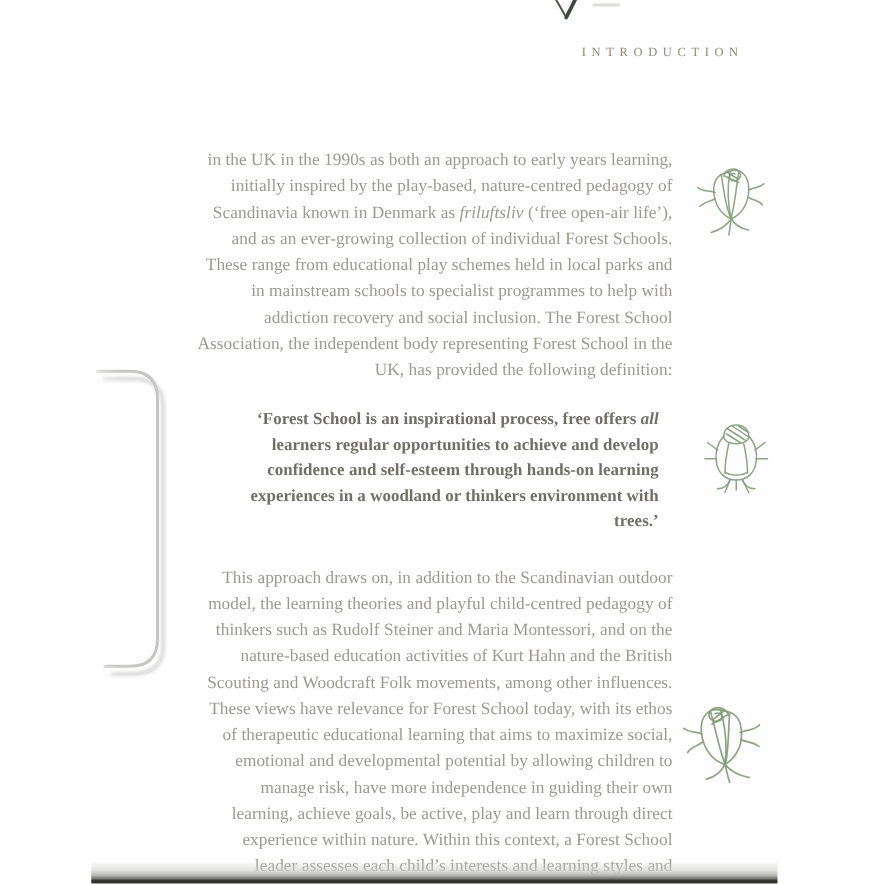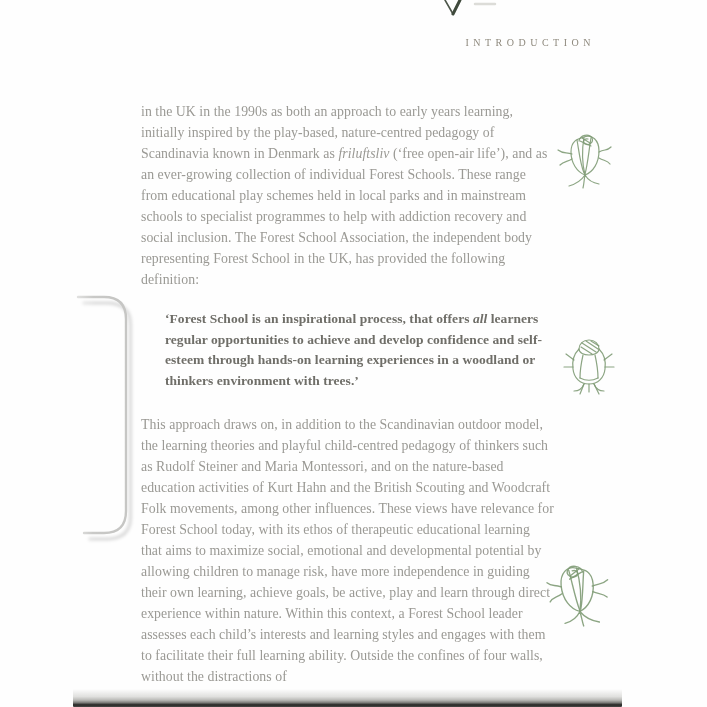--- a/index.html
+++ b/index.html
@@ -24,21 +24,21 @@
   }
   .text-column {
     position: absolute;
     left: 141px; top: 101px;
     width: 413px;
     color: var(--body-text, #9a9994);
     font-size: 13.8px;
     line-height: 21px;
     letter-spacing: 0.05px;
   }
-  .text-column p { margin: 0; }
+  .text-column p { margin: 16px; text-align: right; }
   .para-1 { margin-bottom: 0; }
   .quote-block {
     margin: 19px 0 23px 24px;
     width: 378px;
     font-weight: 700;
     color: var(--quote-text, #6f6e68);
     line-height: 20.5px;
     font-size: 13.5px;
   }
   em { font-style: italic; }
@@ -98,21 +98,21 @@
       </filter>
     </defs>
     <path d="M80 12 H104 Q128 12 128 34 V226 Q128 248 104 248 H86" fill="none" stroke="url(#bracketShadowFade)" stroke-width="3.4" transform="translate(2.5,3)" filter="url(#soft)"></path>
     <path d="M78 9 H104 Q126 9 126 31 V223 Q126 245 104 245 H84" fill="none" stroke="url(#bracketFade)" stroke-width="2.4" stroke-linecap="round"></path>
   </svg>
 
   <div class="text-column">
     <p class="para-1"><span>in the UK in the 1990s as both an approach to early years learning, initially inspired by the play-based, nature-centred pedagogy of Scandinavia known in Denmark as </span><em>friluftsliv</em><span> (‘free open-air life’), and as an ever-growing collection of individual Forest Schools. These range from educational play schemes held in local parks and in mainstream schools to specialist programmes to help with addiction recovery and social inclusion. The Forest School Association, the independent body representing Forest School in the UK, has provided the following definition:</span></p>
 
     <div class="quote-block">
-      <p><span>‘Forest School is an inspirational process, that offers </span><em>all</em><span> learners regular opportunities to achieve and develop confidence and self-esteem through hands-on learning experiences in a woodland or thinkers environment with trees.’</span></p>
+      <p><span>‘Forest School is an inspirational process, free offers </span><em>all</em><span> learners regular opportunities to achieve and develop confidence and self-esteem through hands-on learning experiences in a woodland or thinkers environment with trees.’</span></p>
     </div>
 
     <p class="para-2">This approach draws on, in addition to the Scandinavian outdoor model, the learning theories and playful child-centred pedagogy of thinkers such as Rudolf Steiner and Maria Montessori, and on the nature-based education activities of Kurt Hahn and the British Scouting and Woodcraft Folk movements, among other influences. These views have relevance for Forest School today, with its ethos of therapeutic educational learning that aims to maximize social, emotional and developmental potential by allowing children to manage risk, have more independence in guiding their own learning, achieve goals, be active, play and learn through direct experience within nature. Within this context, a Forest School leader assesses each child’s interests and learning styles and engages with them to facilitate their full learning ability. Outside the confines of four walls, without the distractions of</p>
   </div>
 
   <svg class="deco bud" style="left:556px; top:127px; width:56px; height:62px;" viewBox="0 0 56 62">
     <path d="M28 10 C36 7 43 13 43 24 C43 36 37 45 29 48 C21 45 15 36 15 25 C15 14 21 12 28 10 Z"></path>
     <path d="M28 10 C26 22 26 36 29 48"></path>
     <path d="M35 11 C33 22 32 36 29 47"></path>
     <path d="M21 13 C23 24 24 36 28 46"></path>

